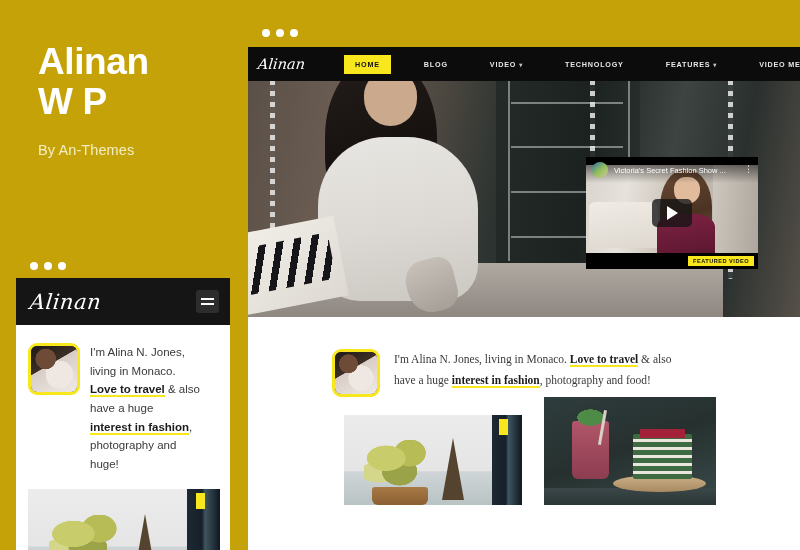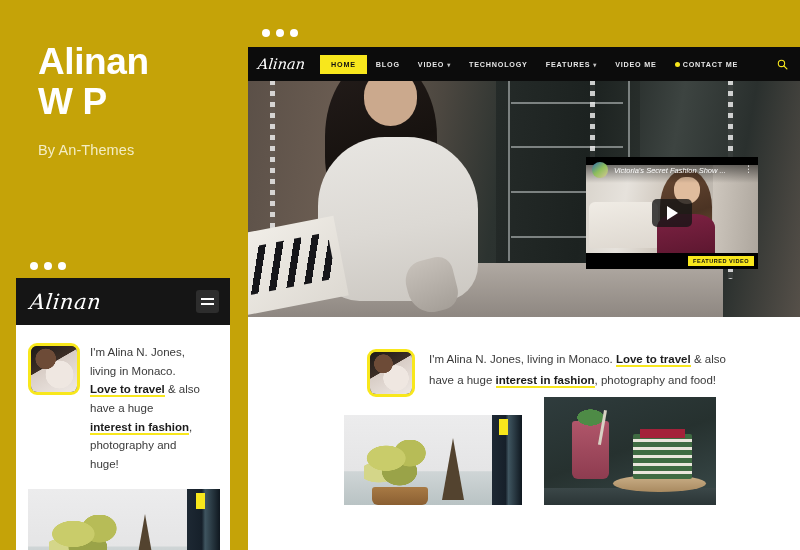--- a/index.html
+++ b/index.html
@@ -279,21 +279,21 @@
     transform: skewX(-6deg);
     white-space: nowrap;
   }
   .nav-menu { display: flex; align-items: center; gap: 0; }
   .nav-item {
     color: #e6e6e6;
     font-size: 7.2px; font-weight: 700;
     letter-spacing: 0.8px;
     padding: 4px 9px;
     white-space: nowrap;
-    display: flex; align-items: center; gap: 3px;
+    display: flex; align-items: center; gap: 3px; margin-left: 24px;
   }
   .nav-item.active {
     background: #f8e71c; color: #111;
     padding: 5px 11px;
   }
   .caret { font-size: 6px; opacity: .85; }
   .dot-y {
     width: 5px; height: 5px; border-radius: 50%;
     background: #f8e71c; display: inline-block;
   }
@@ -323,21 +323,20 @@
   }
   .vid-avatar {
     width: 16px; height: 16px; border-radius: 50%;
     background: linear-gradient(140deg, #2f6fb0 0%, #8fbf5a 50%, #d9c89a 100%);
     flex: none;
   }
   .vid-title {
     color: #fff; font-size: 7.5px;
     white-space: nowrap; overflow: hidden; text-overflow: ellipsis;
     flex: 1;
-    font-style: italic;
   }
   .vid-kebab {
     color: #fff; font-size: 9px; letter-spacing: 0; line-height: .8;
     flex: none; width: 8px; text-align: center;
   }
   .video-scene {
     position: absolute; left: 0; top: 8px; width: 100%; height: 88px;
     background: linear-gradient(100deg, #d9d4cc 0%, #e6e2dc 24%, #cfc7bd 46%, #b9b2a9 62%, #d5d0c8 100%);
     overflow: hidden;
   }
@@ -384,21 +383,22 @@
     background: #f8e71c; color: #111;
     font-size: 5.6px; font-weight: 700;
     letter-spacing: .5px;
     padding: 2px 5px;
     z-index: 5;
   }
 
   
   .d-intro {
     display: flex; align-items: flex-start; gap: 14px;
-    padding: 32px 40px 0 119px;
+    padding: 32px 40px 0 84px;
+    font-family: Liberation Serif, serif;
   }
   .d-intro-text {
     font-size: 11.5px; line-height: 1.82; color: #3a3a3a;
   }
 
   
   .d-photos {
     display: flex; gap: 22px;
     padding: 18px 62px 0 96px;
   }

